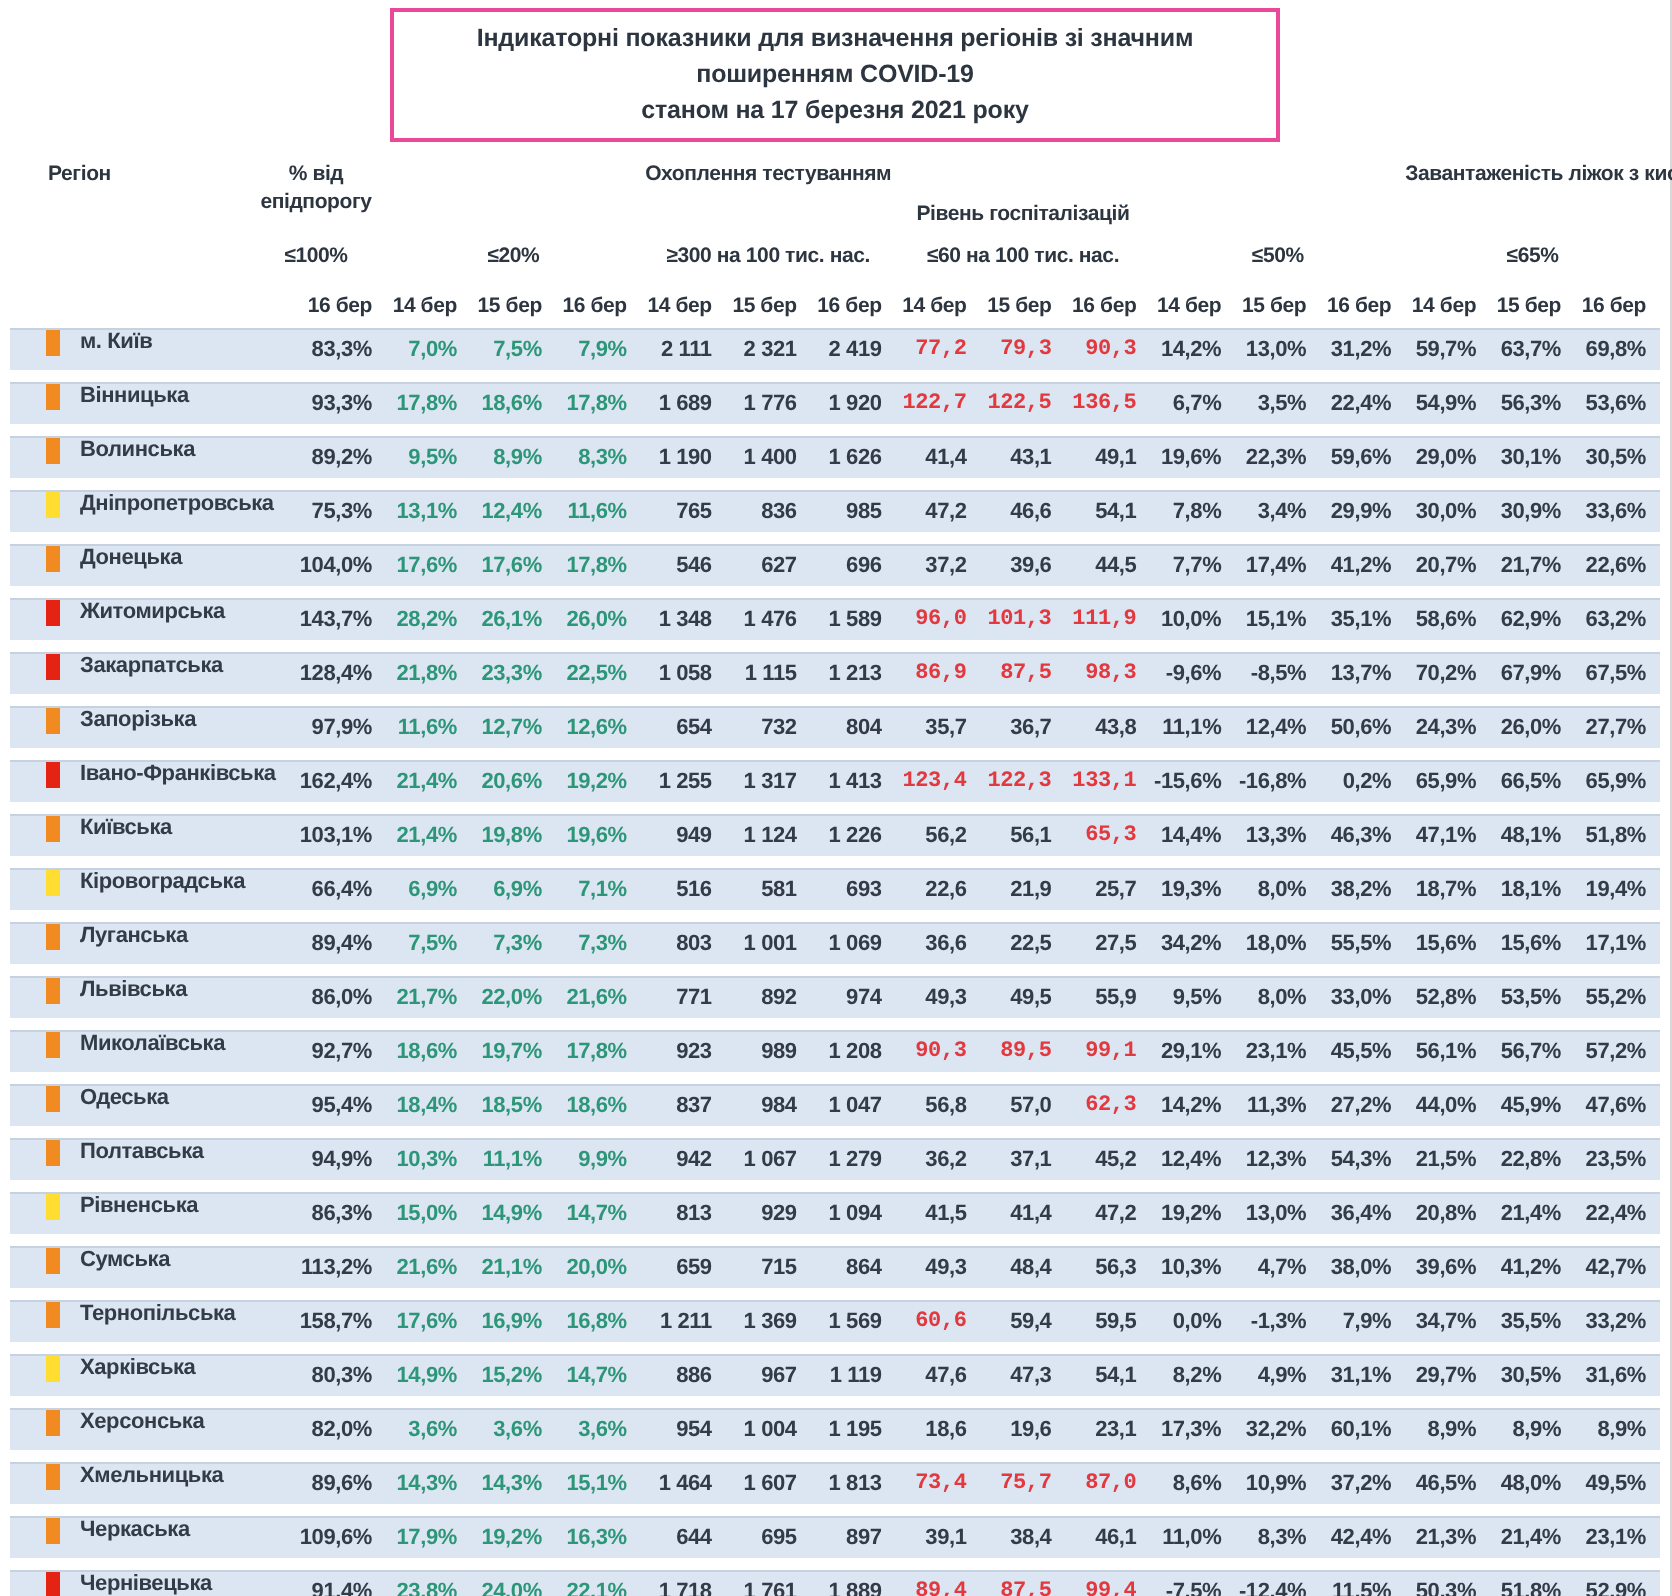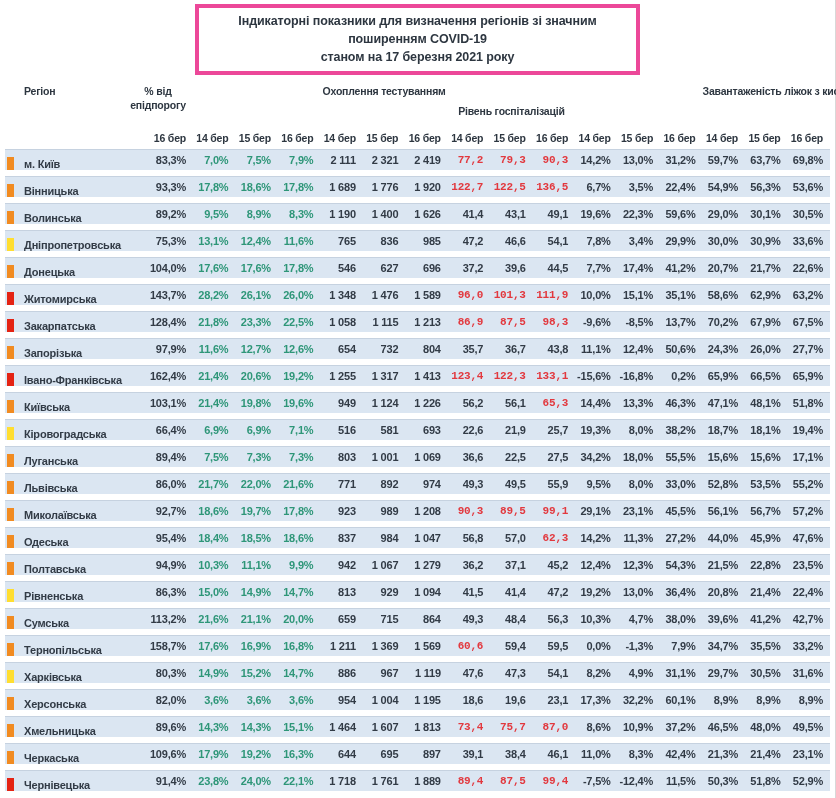--- a/index.html
+++ b/index.html
@@ -8,21 +8,21 @@
     width:836px; height:798px; overflow:hidden;
     font-family:"Liberation Sans", sans-serif;
     color:#323b46;
   }
   .page { width:836px; height:798px; padding:3px 5px 0 5px;
           border-right:1px solid #d8d8d8; }
 
   
   .title-box {
     width:445px; margin:1px auto 10px auto;
-    border:4px solid #ec4899;
+    border:2px solid #ec4899;
     padding:4px 10px 5px 10px;
     text-align:center;
   }
   .title-box div {
     font-size:12.5px; font-weight:700; color:#2d3640; line-height:1.45;
     letter-spacing:-0.1px;
   }
 
   
   .grid {
@@ -52,21 +52,21 @@
     font-size:10.5px; font-weight:700; text-align:right;
     padding-right:7px; white-space:nowrap; color:#2d3640; letter-spacing:-0.2px;
   }
 
   
   .row {
     background:#dbe6f2;
     border-top:1px solid #c6d2e0;
     height:21px; margin-bottom:6px;
   }
-  .cell.region { display:flex; align-items:flex-end; height:100%; padding-left:2px; }
+  .cell.region { display:flex; align-items:flex-start; height:100%; padding-left:18px; }
   .sq { width:7px; height:13px; flex:0 0 7px; margin-right:10px; }
   .rname { font-size:11px; font-weight:700; color:#323b46; letter-spacing:-0.2px;
            white-space:nowrap; }
   .cell.num {
     font-size:11px; font-weight:700; text-align:right; padding-right:7px;
     color:#323b46; white-space:nowrap; letter-spacing:-0.2px;
   }
   .cell.num.green { color:#2e9678; }
   .cell.num.red   { color:#e2383e;font-family:Liberation Mono, monospace; }
 </style>
@@ -80,20 +80,28 @@
     <div>станом на 17 березня 2021 року</div>
   </div>
 
   <div>
     <div class="grid head-groups" id="row-groups">
         <div class="gcell region-h" style="grid-column: 1;">Регіон</div>
         <div class="gcell" style="grid-column: 2 / span 1;">% від епідпорогу</div>
         <div class="gcell" style="grid-column: 6 / span 3;">Охоплення тестуванням</div>
         <div class="gcell" style="grid-column: 9 / span 3; margin-top: 20px;">Рівень госпіталізацій</div>
         <div class="gcell" style="grid-column: 15 / span 3;">Завантаженість ліжок з киснем</div>
+      </div>
+    <div class="grid head-thresholds" id="row-thresholds">
+        <div class="tcell" style="grid-column: 2 / span 1;">≤100%</div>
+        <div class="tcell" style="grid-column: 3 / span 3;">≤20%</div>
+        <div class="tcell" style="grid-column: 6 / span 3;">≥300 на 100 тис. нас.</div>
+        <div class="tcell" style="grid-column: 9 / span 3;">≤60 на 100 тис. нас.</div>
+        <div class="tcell" style="grid-column: 12 / span 3;">≤50%</div>
+        <div class="tcell" style="grid-column: 15 / span 3;">≤65%</div>
       </div>
     <div class="grid head-dates" id="row-dates">
         <div class="dcell" style="grid-column: 2 / span 1;">16 бер</div>
         <div class="dcell" style="grid-column: 3 / span 1;">14 бер</div>
         <div class="dcell" style="grid-column: 4 / span 1;">15 бер</div>
         <div class="dcell" style="grid-column: 5 / span 1;">16 бер</div>
         <div class="dcell" style="grid-column: 6 / span 1;">14 бер</div>
         <div class="dcell" style="grid-column: 7 / span 1;">15 бер</div>
         <div class="dcell" style="grid-column: 8 / span 1;">16 бер</div>
         <div class="dcell" style="grid-column: 9 / span 1;">14 бер</div>

